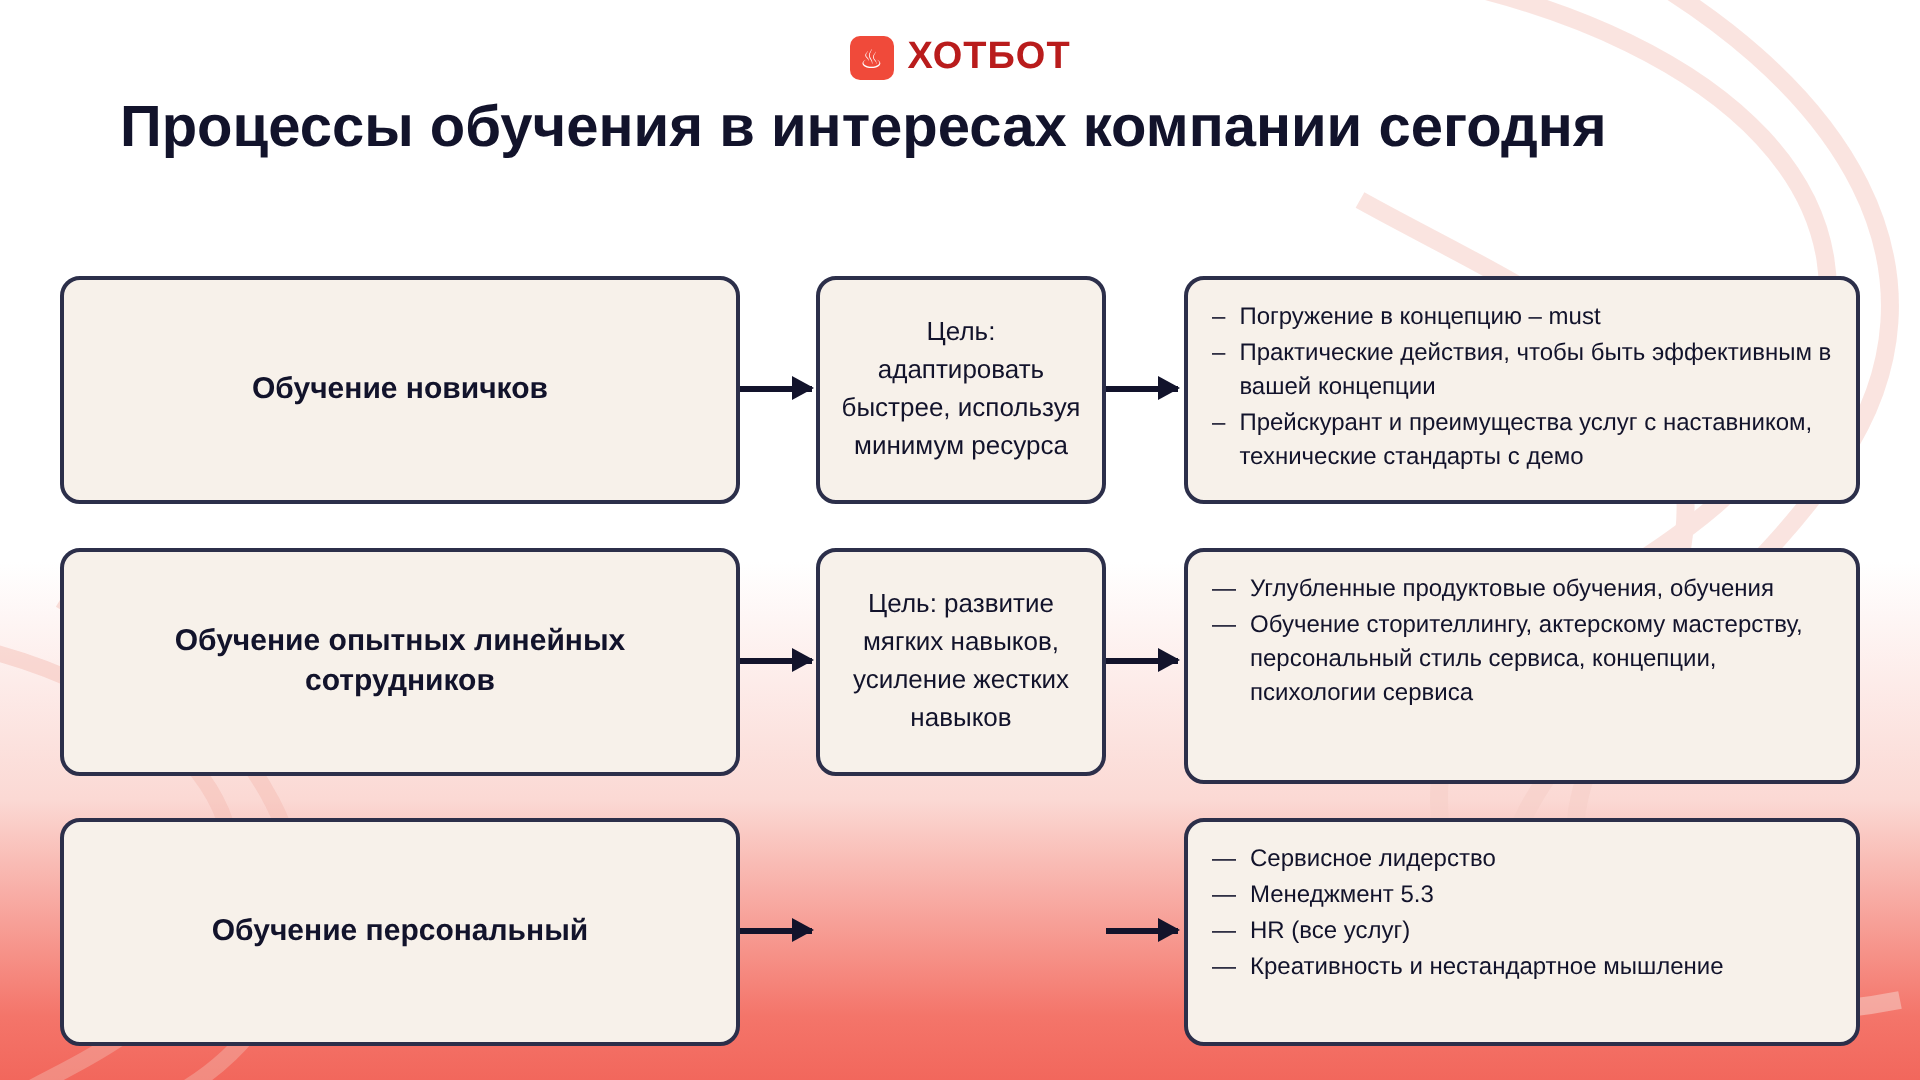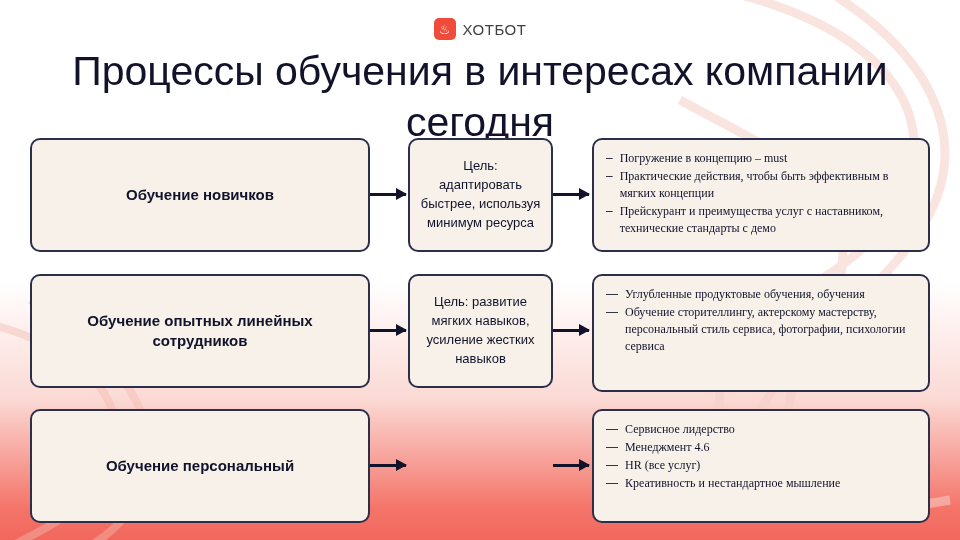--- a/index.html
+++ b/index.html
@@ -63,35 +63,34 @@
     border-radius: 5px;
     background: #f04a3a;
     display: flex;
     align-items: center;
     justify-content: center;
     color: #ffffff;
     font-size: 13px;
     line-height: 1;
   }
   .logo-text {
-    font-size: 15px;
-    font-weight: normal;
+    font-size: 19px;
+    font-weight: bold;
     letter-spacing: 0.5px;
-    color: #404040;
+    color: #b91c1c;
   }
 
   
   .title {
     position: absolute;
     top: 46px;
     left: 60px;
     width: 840px;
-    text-align: center;
-    font-size: 41px;
-    font-weight: normal;
+    font-size: 29px;
+    font-weight: bold;
     line-height: 1.25;
     color: #12132b;
   }
 
   
   .row {
     position: absolute;
     left: 0;
     width: 960px;
     height: 120px;
@@ -153,21 +152,21 @@
   }
   .detail-list li {
     display: flex;
     gap: 7px;
     margin-bottom: 1px;
   }
   .detail-bullet {
     flex: 0 0 auto;
     color: #12132b;
   }
-  .detail-text { flex: 1 1 auto; font-family: Liberation Serif, serif; }
+  .detail-text { flex: 1 1 auto; }
 
   
   .arrow {
     position: absolute;
     height: 3px;
     background: #12132b;
     top: 55px;
   }
   .arrow::after {
     content: "";
@@ -216,21 +215,21 @@
     <div class="card card-goal">Цель: адаптировать быстрее, используя минимум ресурса</div>
     <div class="arrow arrow-b"></div>
     <div class="card card-detail">
       <ul class="detail-list">
         <li>
           <span class="detail-bullet">–</span>
           <span class="detail-text">Погружение в концепцию – must</span>
         </li>
         <li>
           <span class="detail-bullet">–</span>
-          <span class="detail-text">Практические действия, чтобы быть эффективным в мягких концепции</span>
+          <span class="detail-text">Практические действия, чтобы быть эффективным в вашей концепции</span>
         </li>
         <li>
           <span class="detail-bullet">–</span>
           <span class="detail-text">Прейскурант и преимущества услуг с наставником, технические стандарты с демо</span>
         </li>
       </ul>
     </div>
   </div>
 
   <div class="row row-2">
@@ -239,39 +238,39 @@
     <div class="card card-goal">Цель: развитие мягких навыков, усиление жестких навыков</div>
     <div class="arrow arrow-b"></div>
     <div class="card card-detail tall">
       <ul class="detail-list">
         <li>
           <span class="detail-bullet">—</span>
           <span class="detail-text">Углубленные продуктовые обучения, обучения</span>
         </li>
         <li>
           <span class="detail-bullet">—</span>
-          <span class="detail-text">Обучение сторителлингу, актерскому мастерству, персональный стиль сервиса, фотографии, психологии сервиса</span>
+          <span class="detail-text">Обучение сторителлингу, актерскому мастерству, персональный стиль сервиса, концепции, психологии сервиса</span>
         </li>
       </ul>
     </div>
   </div>
 
   <div class="row row-3">
     <div class="card card-label">Обучение персональный</div>
     <div class="arrow arrow-a"></div>
     <div class="arrow arrow-b"></div>
     <div class="card card-detail">
       <ul class="detail-list">
         <li>
           <span class="detail-bullet">—</span>
           <span class="detail-text">Сервисное лидерство</span>
         </li>
         <li>
           <span class="detail-bullet">—</span>
-          <span class="detail-text">Менеджмент 4.6</span>
+          <span class="detail-text">Менеджмент 5.3</span>
         </li>
         <li>
           <span class="detail-bullet">—</span>
           <span class="detail-text">HR (все услуг)</span>
         </li>
         <li>
           <span class="detail-bullet">—</span>
           <span class="detail-text">Креативность и нестандартное мышление</span>
         </li>
       </ul>

